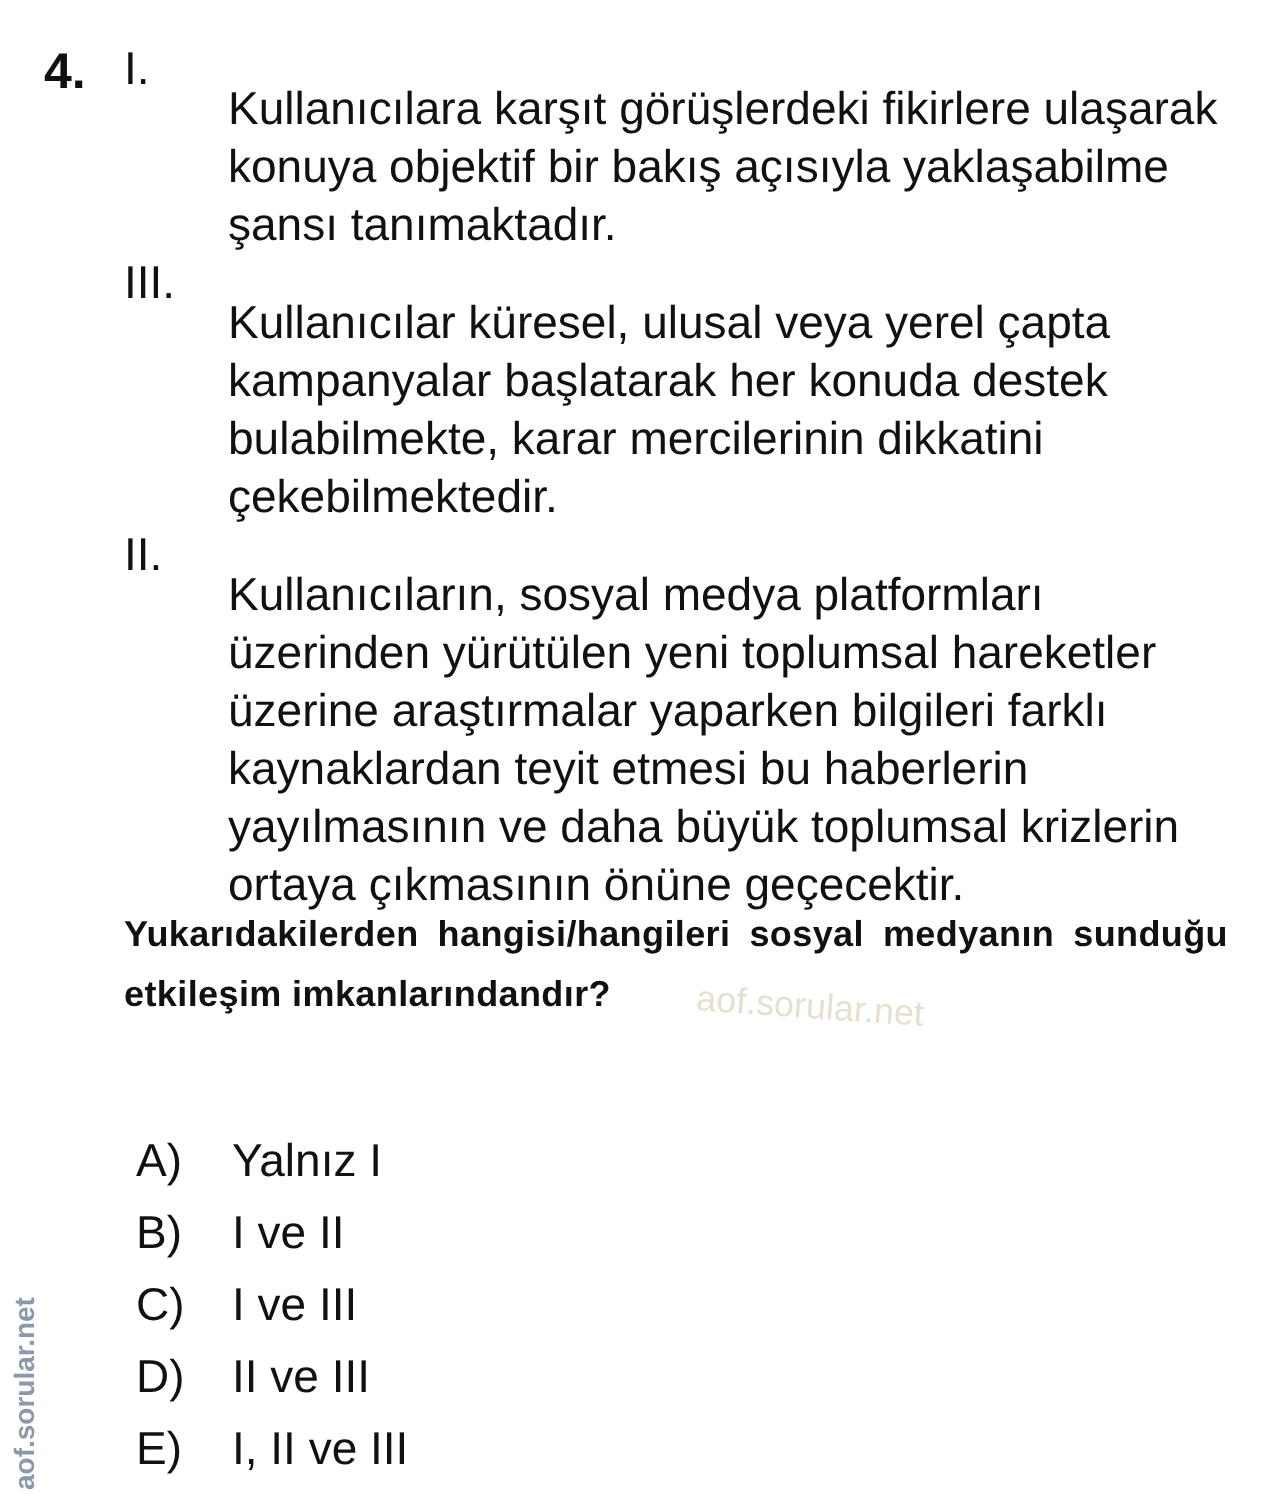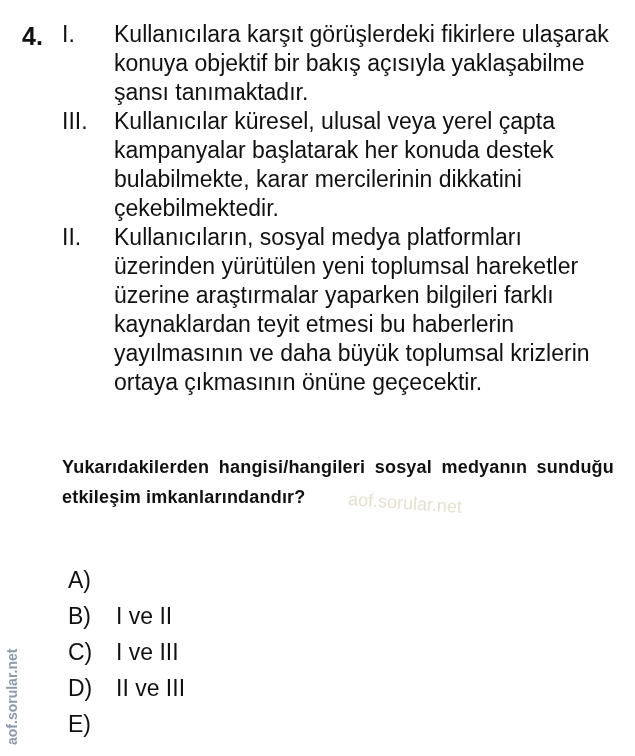--- a/index.html
+++ b/index.html
@@ -36,20 +36,21 @@
     .roman {
       width: 52px;
       flex: 0 0 52px;
       font-size: 23px;
       line-height: 29px;
     }
     .item-text {
       flex: 1;
       font-size: 23px;
       line-height: 29px;
+      margin-top: 20px;
     }
     .stem {
       position: absolute;
       left: 62px;
       top: 452px;
       width: 552px;
       font-size: 18px;
       font-weight: bold;
       line-height: 30px;
       text-align: justify;
@@ -117,31 +118,33 @@
   </div>
 </div>
 
 <div class="stem">Yukarıdakilerden hangisi/hangileri sosyal medyanın sunduğu etkileşim imkanlarındandır?</div>
 
 <div class="wm-center">aof.sorular.net</div>
 
 <div class="options">
   <div class="option">
     <span class="opt-letter">A)</span>
+    <span class="opt-text">Yalnız I</span>
   </div>
   <div class="option">
     <span class="opt-letter">B)</span>
     <span class="opt-text">I ve II</span>
   </div>
   <div class="option">
     <span class="opt-letter">C)</span>
     <span class="opt-text">I ve III</span>
   </div>
   <div class="option">
     <span class="opt-letter">D)</span>
     <span class="opt-text">II ve III</span>
   </div>
   <div class="option">
     <span class="opt-letter">E)</span>
+    <span class="opt-text">I, II ve III</span>
   </div>
 </div>
 
 <div class="wm-side">aof.sorular.net</div>
 
 </body></html>

